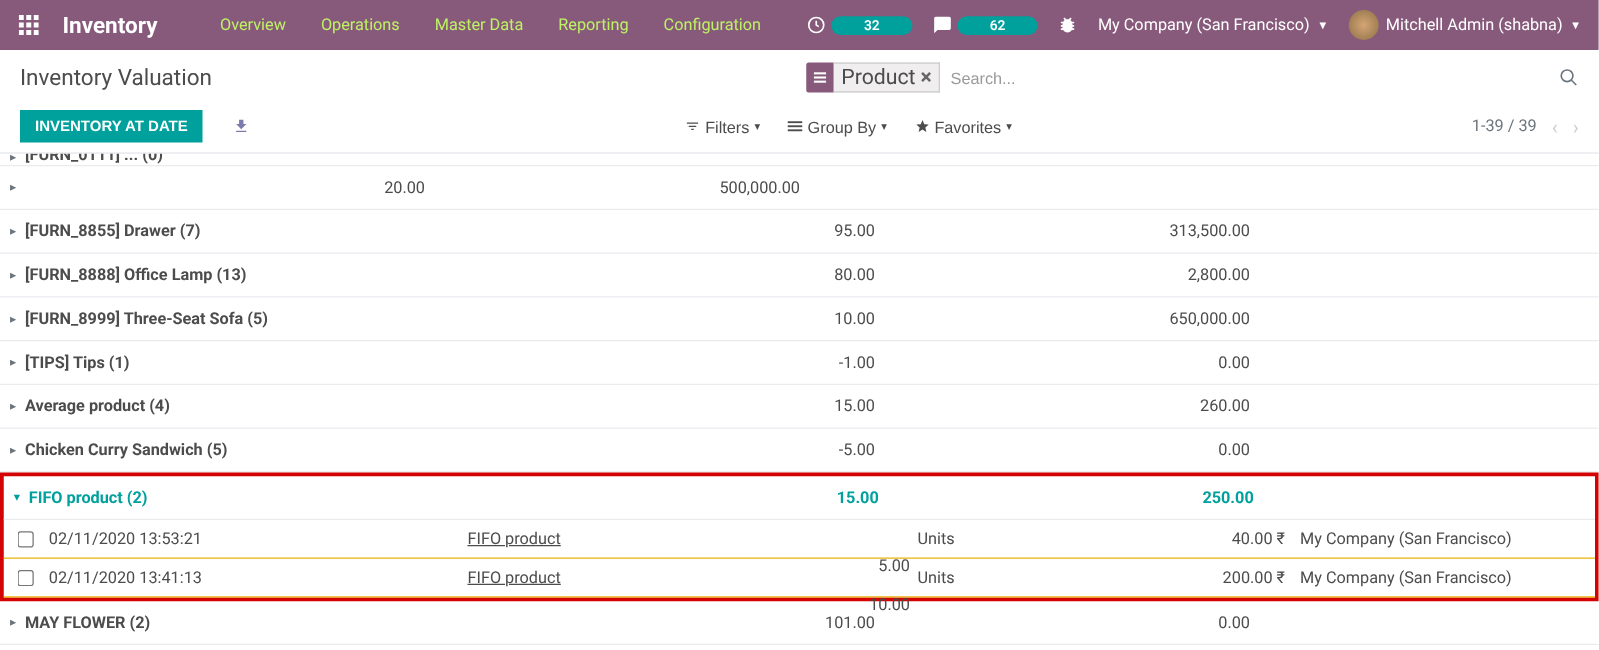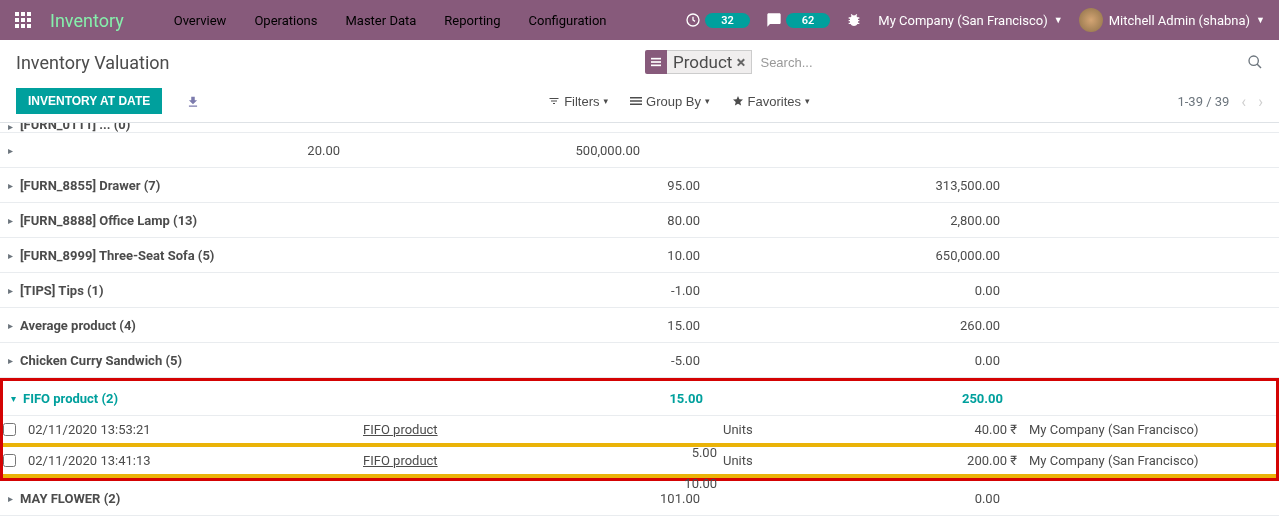--- a/index.html
+++ b/index.html
@@ -1,25 +1,25 @@
 <!DOCTYPE html>
 <html><head>
 <meta charset="utf-8">
 <style>
 * { margin: 0; padding: 0; box-sizing: border-box; }
 body { font-family: -apple-system, BlinkMacSystemFont, "Segoe UI", Roboto, "Helvetica Neue", Arial, sans-serif; font-size: 13px; color: #4c4c4c; background: #fff; width: 1279px; }
 .navbar { background: #875a7b; color: #fff; height: 40px; display: flex; align-items: center; padding: 0 14px; }
 .apps-icon { width: 18px; height: 18px; margin-right: 18px; display: inline-flex; align-items: center; justify-content: center; }
 .apps-icon svg { fill: #fff; }
-.app-name { font-size: 18px; font-weight: 400; color: #86efac; margin-right: 50px; }
+.app-name { font-size: 18px; font-weight: 700; color: #ffffff; margin-right: 50px; }
 .nav-links { display: flex; gap: 28px; }
-.nav-link { color: #000000; font-size: 13px; cursor: pointer; }
+.nav-link { color: #bef264; font-size: 13px; cursor: pointer; }
 .nav-right { margin-left: auto; display: flex; align-items: center; gap: 16px; }
 .nav-icon-badge { display: flex; align-items: center; gap: 4px; cursor: pointer; }
-.badge { background: #00a09d; color: #fff; border-radius: 10px; padding: 1px 16px; font-size: 11px; font-weight: 600; }
+.badge { background: #00a09d; color: #fff; border-radius: 10px; padding: 1px 26px; font-size: 11px; font-weight: 600; }
 .nav-user { color: #fff; font-size: 13px; display: flex; align-items: center; gap: 6px; cursor: pointer; }
 .avatar { width: 24px; height: 24px; border-radius: 50%; background: #ccc; display: inline-block; }
 .caret { font-size: 9px; }
 .control-panel { background: #fff; border-bottom: 1px solid #dee2e6; padding: 10px 16px 8px; }
 .cp-row1 { display: flex; align-items: center; margin-bottom: 14px; }
 .breadcrumb { font-size: 18px; color: #4c4c4c; }
 .search-wrap { margin-left: auto; display: flex; align-items: center; width: 618px; }
 .facet { background: #875a7b; border-radius: 2px 0 0 2px; display: inline-flex; align-items: center; height: 24px; padding: 0 6px; }
 .facet svg { fill: #fff; width: 10px; height: 10px; }
 .facet-label { background: #f0eeee; border: 1px solid #ccc; border-left: none; padding: 2px 6px; font-size: 17px; color: #4c4c4c; display: inline-flex; align-items: center; gap: 4px; height: 24px; }
@@ -37,21 +37,21 @@
 .pager-arrows { display: flex; gap: 12px; }
 .pager-arrow { color: #cfcfcf; cursor: pointer; font-size: 16px; }
 .list-body { background: #fff; }
 .group-row { display: flex; align-items: center; border-bottom: 1px solid #e9ecef; height: 35px; padding-left: 8px; cursor: pointer; }
 .group-row.cut-top { height: 10px; overflow: hidden; align-items: flex-end; padding-bottom: 0; }
 .group-row .caret-toggle { width: 8px; color: #6c757d; margin-right: 4px; font-size: 10px; }
 .group-name { font-weight: 700; color: #4c4c4c; flex: 0 0 360px; }
 .group-qty { width: 330px; text-align: right; font-weight: 400; padding-right: 10px; }
 .group-val { width: 300px; text-align: right; font-weight: 400; padding-right: 10px; }
 .group-row.expanded .group-name, .group-row.expanded .group-qty, .group-row.expanded .group-val { color: #00a09d; font-weight: 700; }
-.detail-row { display: flex; align-items: center; border-bottom: 4px solid #eab308; height: 31px; padding-left: 0; color: #4c4c4c; }
+.detail-row { display: flex; align-items: center; border-bottom: 1px solid #eab308; height: 31px; padding-left: 11px; color: #4c4c4c; }
 .detail-row input[type=checkbox] { width: 13px; height: 13px; margin-right: 12px; }
 .d-date { flex: 0 0 335px; }
 .d-prod { flex: 0 0 180px; text-decoration: underline; }
 .d-qty { width: 180px; text-align: right; padding-right: 6px; margin-top: 45px; }
 .d-unit { width: 80px; text-align: left; }
 .d-val { width: 220px; text-align: right; padding-right: 6px; }
 .d-company { flex: 1; padding-left: 6px; }
 .highlight-box { border: 3px solid #d40303; margin: 0; }
 svg { display: inline-block; vertical-align: middle; }
 </style>

